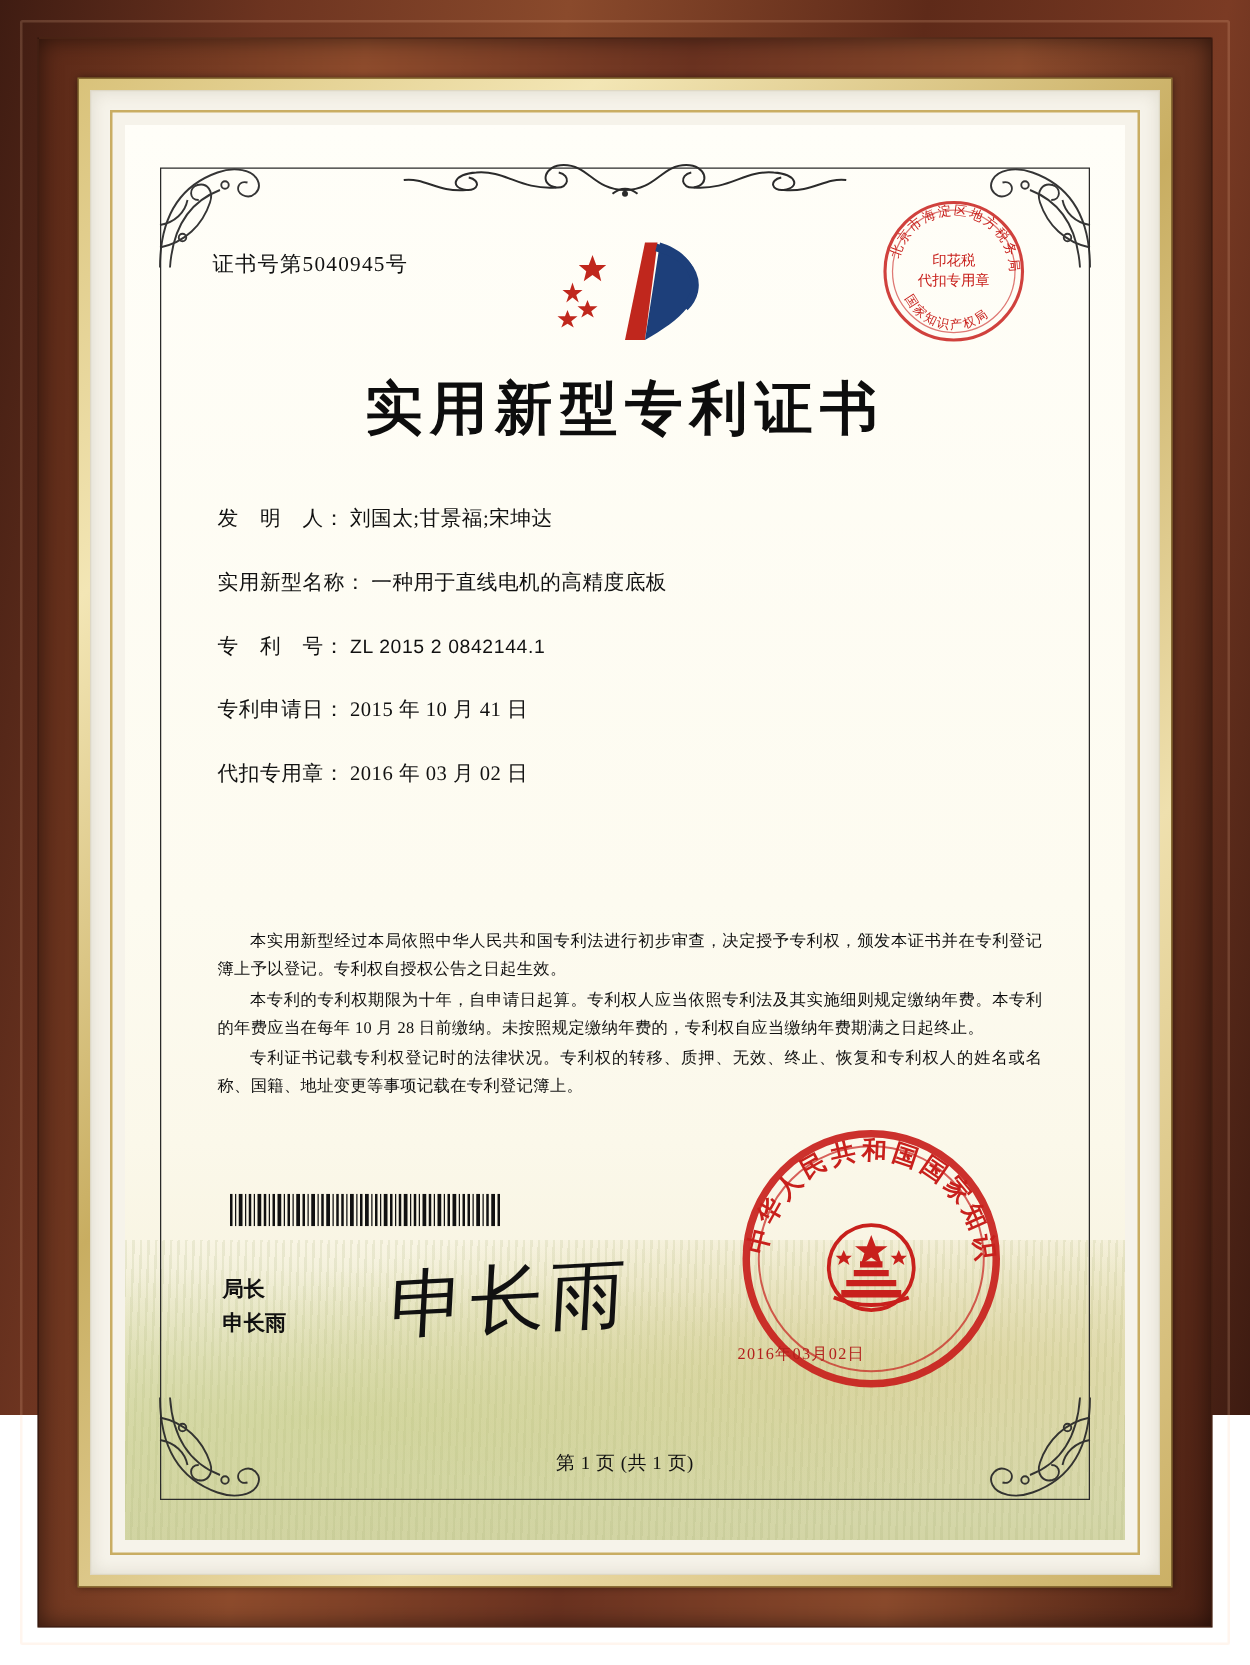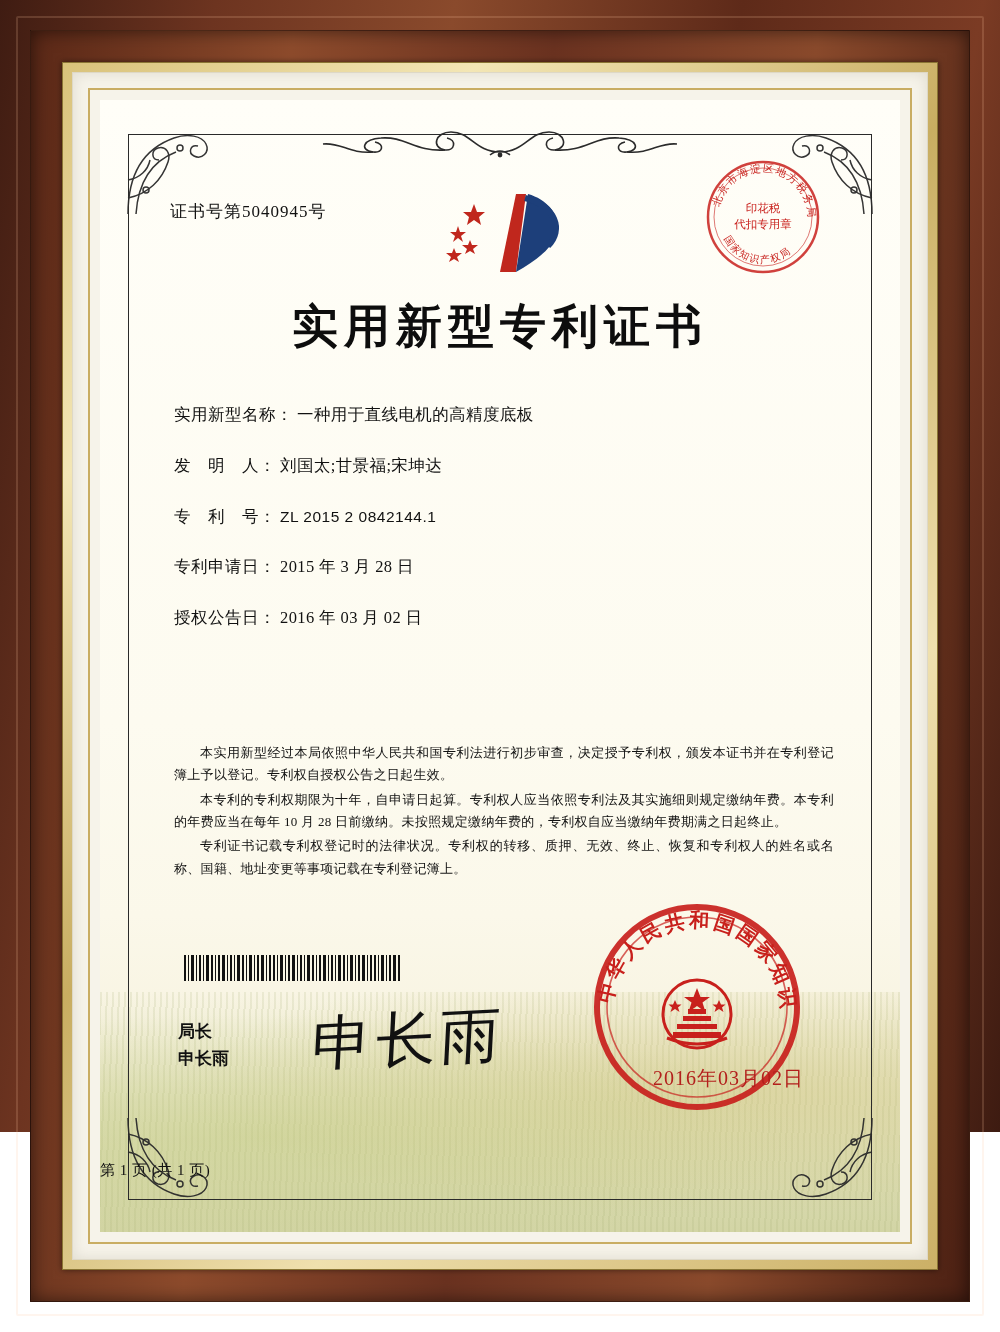--- a/index.html
+++ b/index.html
@@ -227,31 +227,32 @@
   
   .seal {
     position: absolute;
     right: 96px; bottom: 118px;
     width: 214px; height: 214px;
   }
   .seal-date {
     position: absolute;
     right: 96px; bottom: 140px;
     width: 214px;
-    text-align: right;
-    font-size: 20px;
+    text-align: left;
+    font-size: 13px;
     color: #b3201c;
     letter-spacing: 1px;
   }
 
   
   .page-footer {
     position: absolute;
     left: 0; bottom: 52px;
     width: 800px;
+    text-align: center;
     font-size: 15px;
     color: #111;
     letter-spacing: 0.5px;
   }
 </style>
 </head>
 <body>
 
 <div class="frame-outer">
   <div class="frame-bevel1"></div>
@@ -345,37 +346,37 @@
         <textPath href="#taxbot" startOffset="14%">国家知识产权局</textPath>
       </text>
       <text x="59" y="54" text-anchor="middle" font-size="11.5" fill="#c8201c" font-family="DejaVu Sans, sans-serif">印花税</text>
       <text x="59" y="70" text-anchor="middle" font-size="11.5" fill="#c8201c" font-family="DejaVu Sans, sans-serif">代扣专用章</text>
     </svg>
 
     <div class="cert-title">实用新型专利证书</div>
 
     <div class="fields">
       <div class="field-row">
+        <span class="field-label">发　明　人：</span>
+        <span class="field-value">刘国太;甘景福;宋坤达</span>
+      </div>
+      <div class="field-row">
         <span class="field-label">实用新型名称：</span>
         <span class="field-value">一种用于直线电机的高精度底板</span>
-      </div>
-      <div class="field-row">
-        <span class="field-label">发　明　人：</span>
-        <span class="field-value">刘国太;甘景福;宋坤达</span>
       </div>
       <div class="field-row mono">
         <span class="field-label">专　利　号：</span>
         <span class="field-value">ZL 2015 2 0842144.1</span>
       </div>
       <div class="field-row">
         <span class="field-label">专利申请日：</span>
-        <span class="field-value">2015 年 3 月 28 日</span>
+        <span class="field-value">2015 年 10 月 41 日</span>
       </div>
       <div class="field-row">
-        <span class="field-label">授权公告日：</span>
+        <span class="field-label">代扣专用章：</span>
         <span class="field-value">2016 年 03 月 02 日</span>
       </div>
     </div>
 
     <div class="body-text">
       <p>本实用新型经过本局依照中华人民共和国专利法进行初步审查，决定授予专利权，颁发本证书并在专利登记簿上予以登记。专利权自授权公告之日起生效。</p>
       <p>本专利的专利权期限为十年，自申请日起算。专利权人应当依照专利法及其实施细则规定缴纳年费。本专利的年费应当在每年 10 月 28 日前缴纳。未按照规定缴纳年费的，专利权自应当缴纳年费期满之日起终止。</p>
       <p>专利证书记载专利权登记时的法律状况。专利权的转移、质押、无效、终止、恢复和专利权人的姓名或名称、国籍、地址变更等事项记载在专利登记簿上。</p>
     </div>
 

